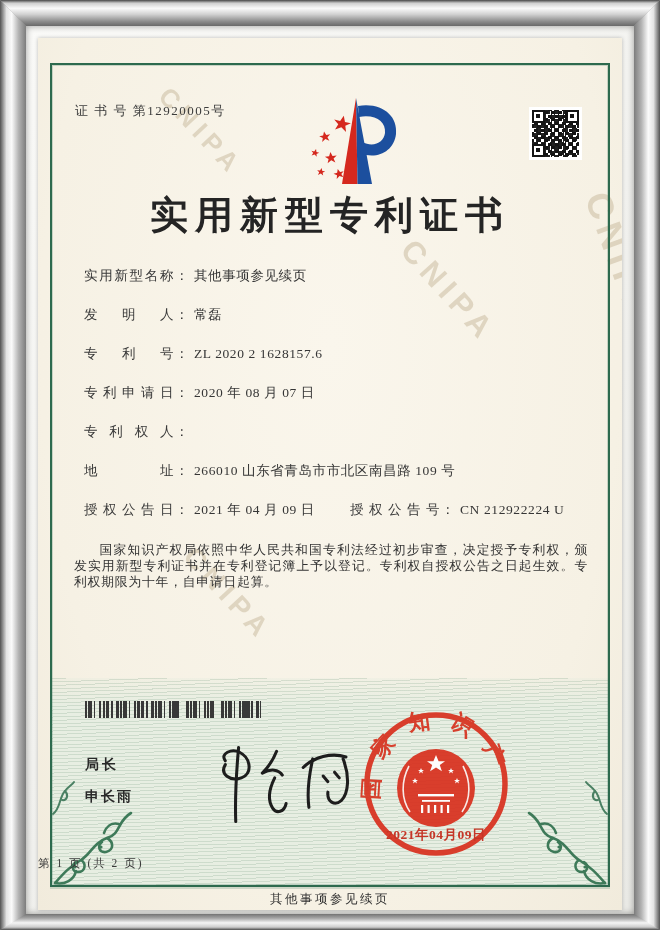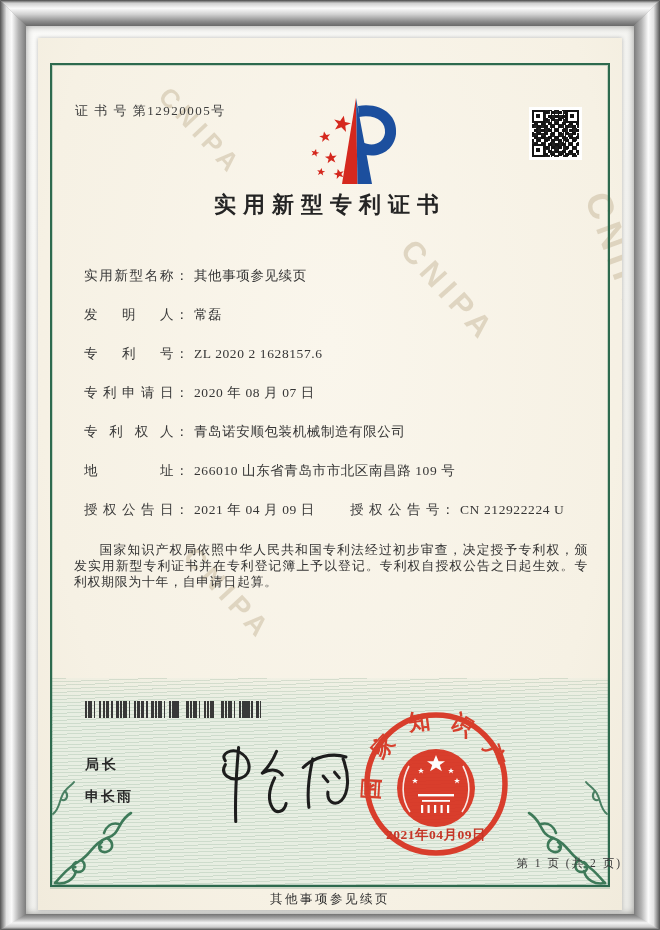--- a/index.html
+++ b/index.html
@@ -60,21 +60,21 @@
   .qr { position:absolute; z-index:6; left:491px; top:69px; width:53px; height:53px; background:#fff; padding:2px; }
   .qr-pat { position:absolute; inset:3px;
     background:
       repeating-conic-gradient(rgba(20,20,20,.95) 0% 25%, rgba(0,0,0,0) 0% 50%) 0px 0px/9px 9px,
       repeating-conic-gradient(#141414 0% 25%, #ffffff 0% 50%) 2px 1px/7px 7px; }
   .qr-f { position:absolute; width:13px; height:13px; border:2.5px solid #141414; background:#fff; }
   .qr-f::before { content:""; position:absolute; left:2px; top:2px; width:4px; height:4px; background:#141414; }
   .qr-f.tl { left:3px; top:3px; } .qr-f.tr { right:3px; top:3px; } .qr-f.bl { left:3px; bottom:3px; }
 
   .title { position:absolute; z-index:6; left:0; top:152px; width:100%; text-align:center;
-    font-size:22px; font-weight:bold; color:#242424; letter-spacing:7px; }
+    font-size:38px; font-weight:bold; color:#242424; letter-spacing:7px; }
 
   
   .fields { position:absolute; z-index:6; left:46px; top:230px; width:502px;
     display:flex; flex-direction:column; gap:23px; font-size:13.5px; color:#363636; }
   .frow { display:flex; line-height:16px; letter-spacing:.5px; }
   .flabel { display:inline-block; width:90px; text-align:justify; text-align-last:justify; color:#3a3a3a; }
   .fcolon { margin:0 5px 0 1px; }
   .fvalue { letter-spacing:.6px; }
   .pair { display:flex; } .pair.first { width:266px;align-items:flex-end; }
 
@@ -91,22 +91,22 @@
   .sig-title { font-size:14px; font-weight:600; letter-spacing:3px; }
   .sig-name  { font-size:14px; font-weight:600; letter-spacing:2px; margin-top:14px; }
 
   .signature { position:absolute; z-index:6; left:150px; top:700px; width:200px; height:95px; }
   .signature path { stroke:#1d1d1d; stroke-width:3.2; fill:none; stroke-linecap:round; stroke-linejoin:round; }
 
   .seal { position:absolute; z-index:7; left:322px; top:670px; width:152px; height:152px; opacity:.93; }
   .seal-arc-text { font-size:22px; font-weight:bold; fill:#d63320; letter-spacing:17px; }
   .seal-date { font-size:13.5px; font-weight:bold; fill:#c4291a; letter-spacing:.5px; }
 
-  .page-no { position:absolute; z-index:6; left:0; top:818px; width:100%; text-align:right;
-    font-size:11.5px; color:#3a3a3a; letter-spacing:2px;padding-left:39px; }
+  .page-no { position:absolute; z-index:6; left:0; top:818px; width:100%; text-align:left;
+    font-size:11.5px; color:#3a3a3a; letter-spacing:2px; }
   .footer-note { position:absolute; z-index:6; left:0; top:853px; width:100%; text-align:center;
     font-size:12.5px; color:#303030; letter-spacing:2.5px; }
 </style>
 </head>
 <body>
 
 <div class="page">
   <div class="f-edge f-top"></div>
   <div class="f-edge f-bottom"></div>
   <div class="f-edge f-left"></div>
@@ -202,21 +202,20 @@
         <span class="fvalue">ZL 2020 2 1628157.6</span>
       </div>
       <div class="frow">
         <span class="flabel">专利申请日</span>
           <span class="fcolon">：</span>
         <span class="fvalue">2020 年 08 月 07 日</span>
       </div>
       <div class="frow">
         <span class="flabel">专利权人</span>
           <span class="fcolon">：</span>
-        <span class="fvalue">青岛诺安顺包装机械制造有限公司</span>
       </div>
       <div class="frow">
         <span class="flabel">地址</span>
           <span class="fcolon">：</span>
         <span class="fvalue">266010 山东省青岛市市北区南昌路 109 号</span>
       </div>
       <div class="frow">
         <span class="pair first">
           <span class="flabel">授权公告日</span>
             <span class="fcolon">：</span>

